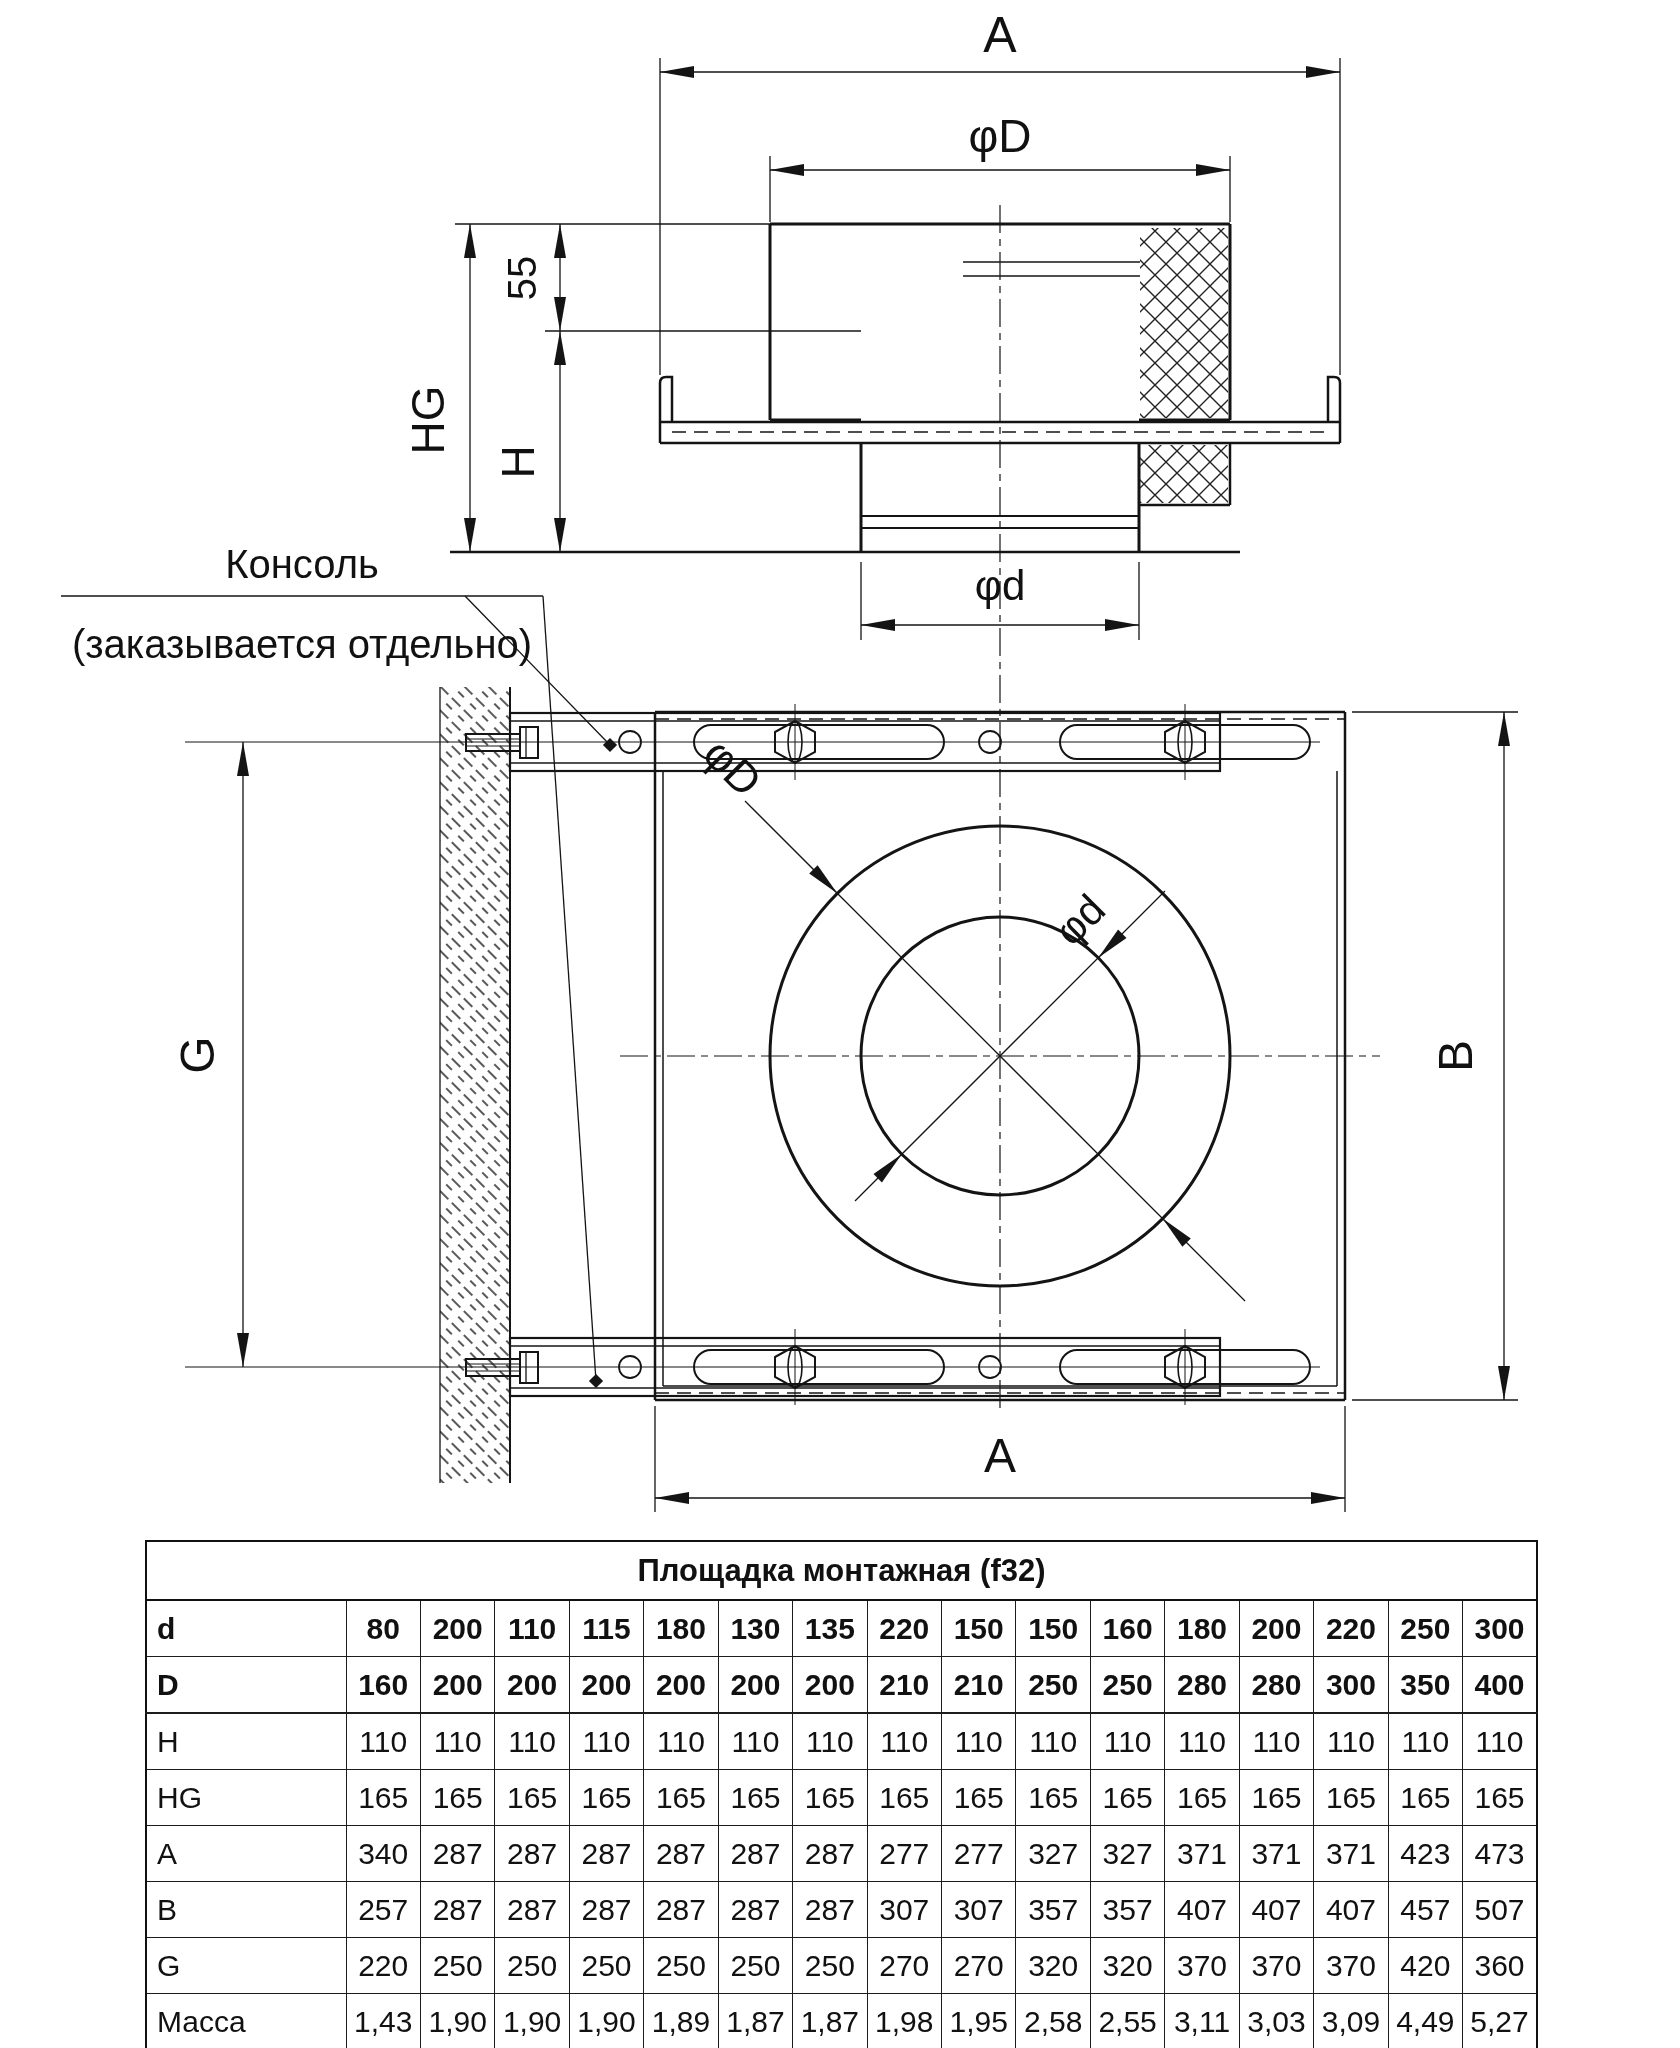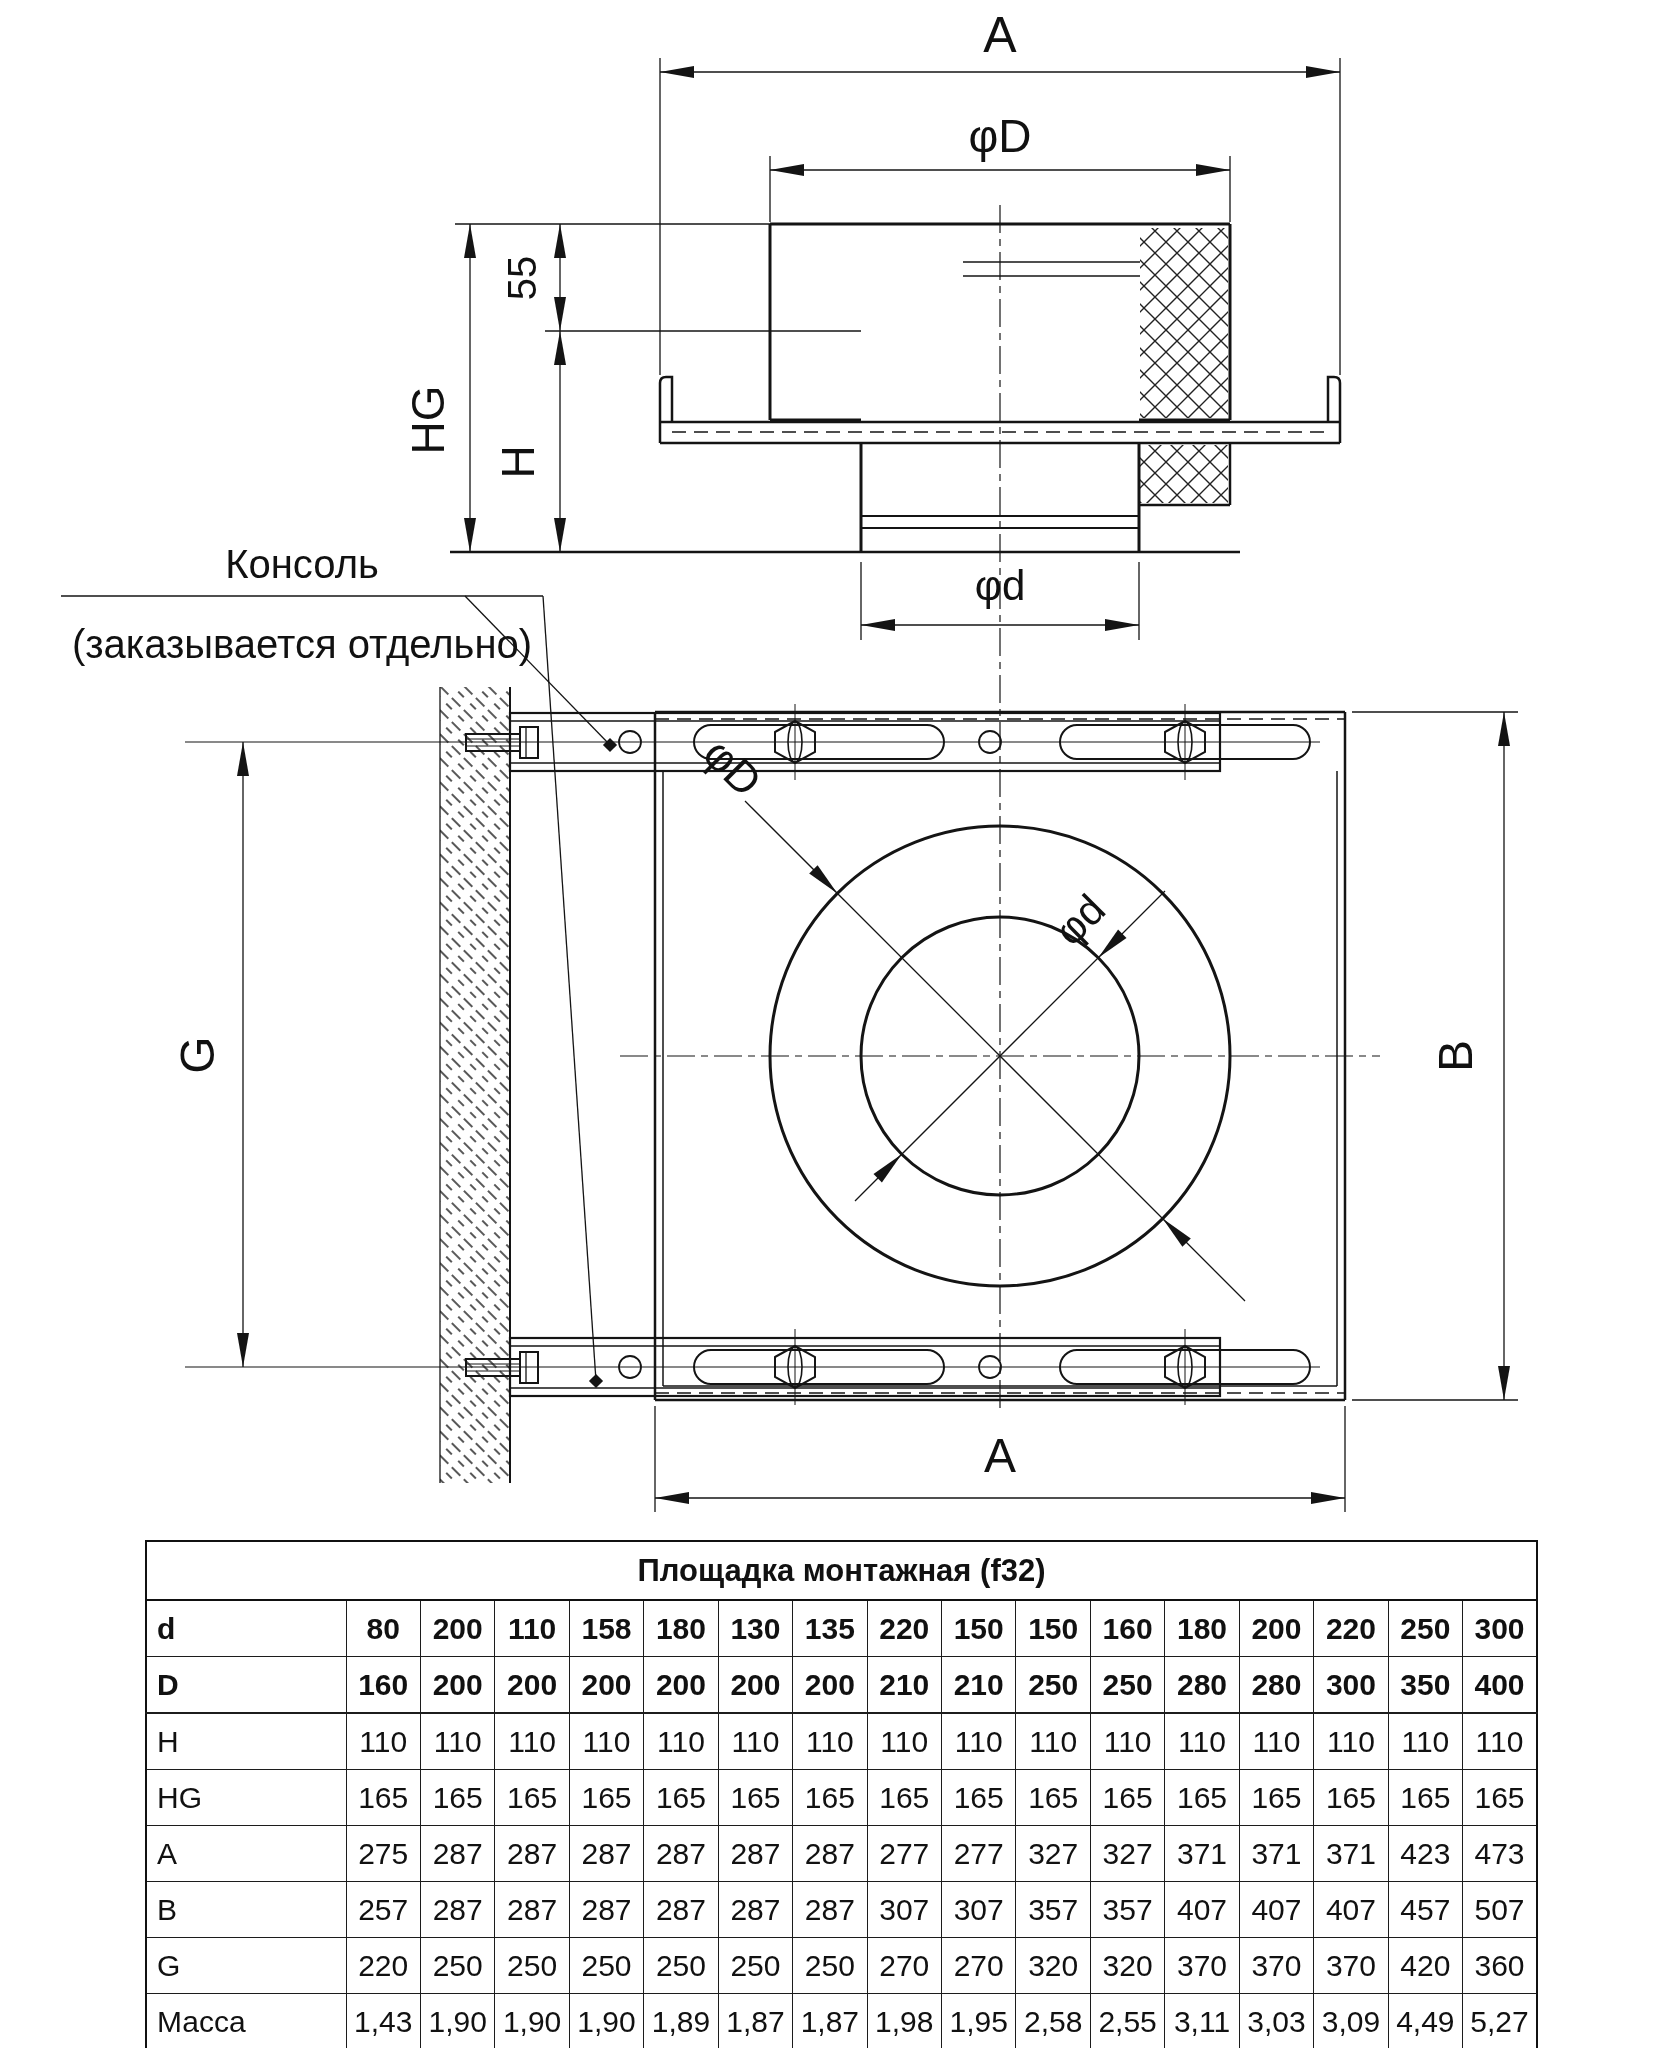--- a/index.html
+++ b/index.html
@@ -271,21 +271,21 @@
     <tr>
       <th colspan="17">Площадка монтажная (f32)</th>
     </tr>
   </thead>
   <tbody id="table-body">
       <tr class="bold">
         <th>d</th>
         <td>80</td>
         <td>200</td>
         <td>110</td>
-        <td>158</td>
+        <td>115</td>
         <td>180</td>
         <td>130</td>
         <td>135</td>
         <td>220</td>
         <td>150</td>
         <td>150</td>
         <td>160</td>
         <td>180</td>
         <td>200</td>
         <td>220</td>
@@ -344,21 +344,21 @@
         <td>165</td>
         <td>165</td>
         <td>165</td>
         <td>165</td>
         <td>165</td>
         <td>165</td>
         <td>165</td>
       </tr>
       <tr>
         <th>A</th>
-        <td>275</td>
+        <td>340</td>
         <td>287</td>
         <td>287</td>
         <td>287</td>
         <td>287</td>
         <td>287</td>
         <td>287</td>
         <td>277</td>
         <td>277</td>
         <td>327</td>
         <td>327</td>

